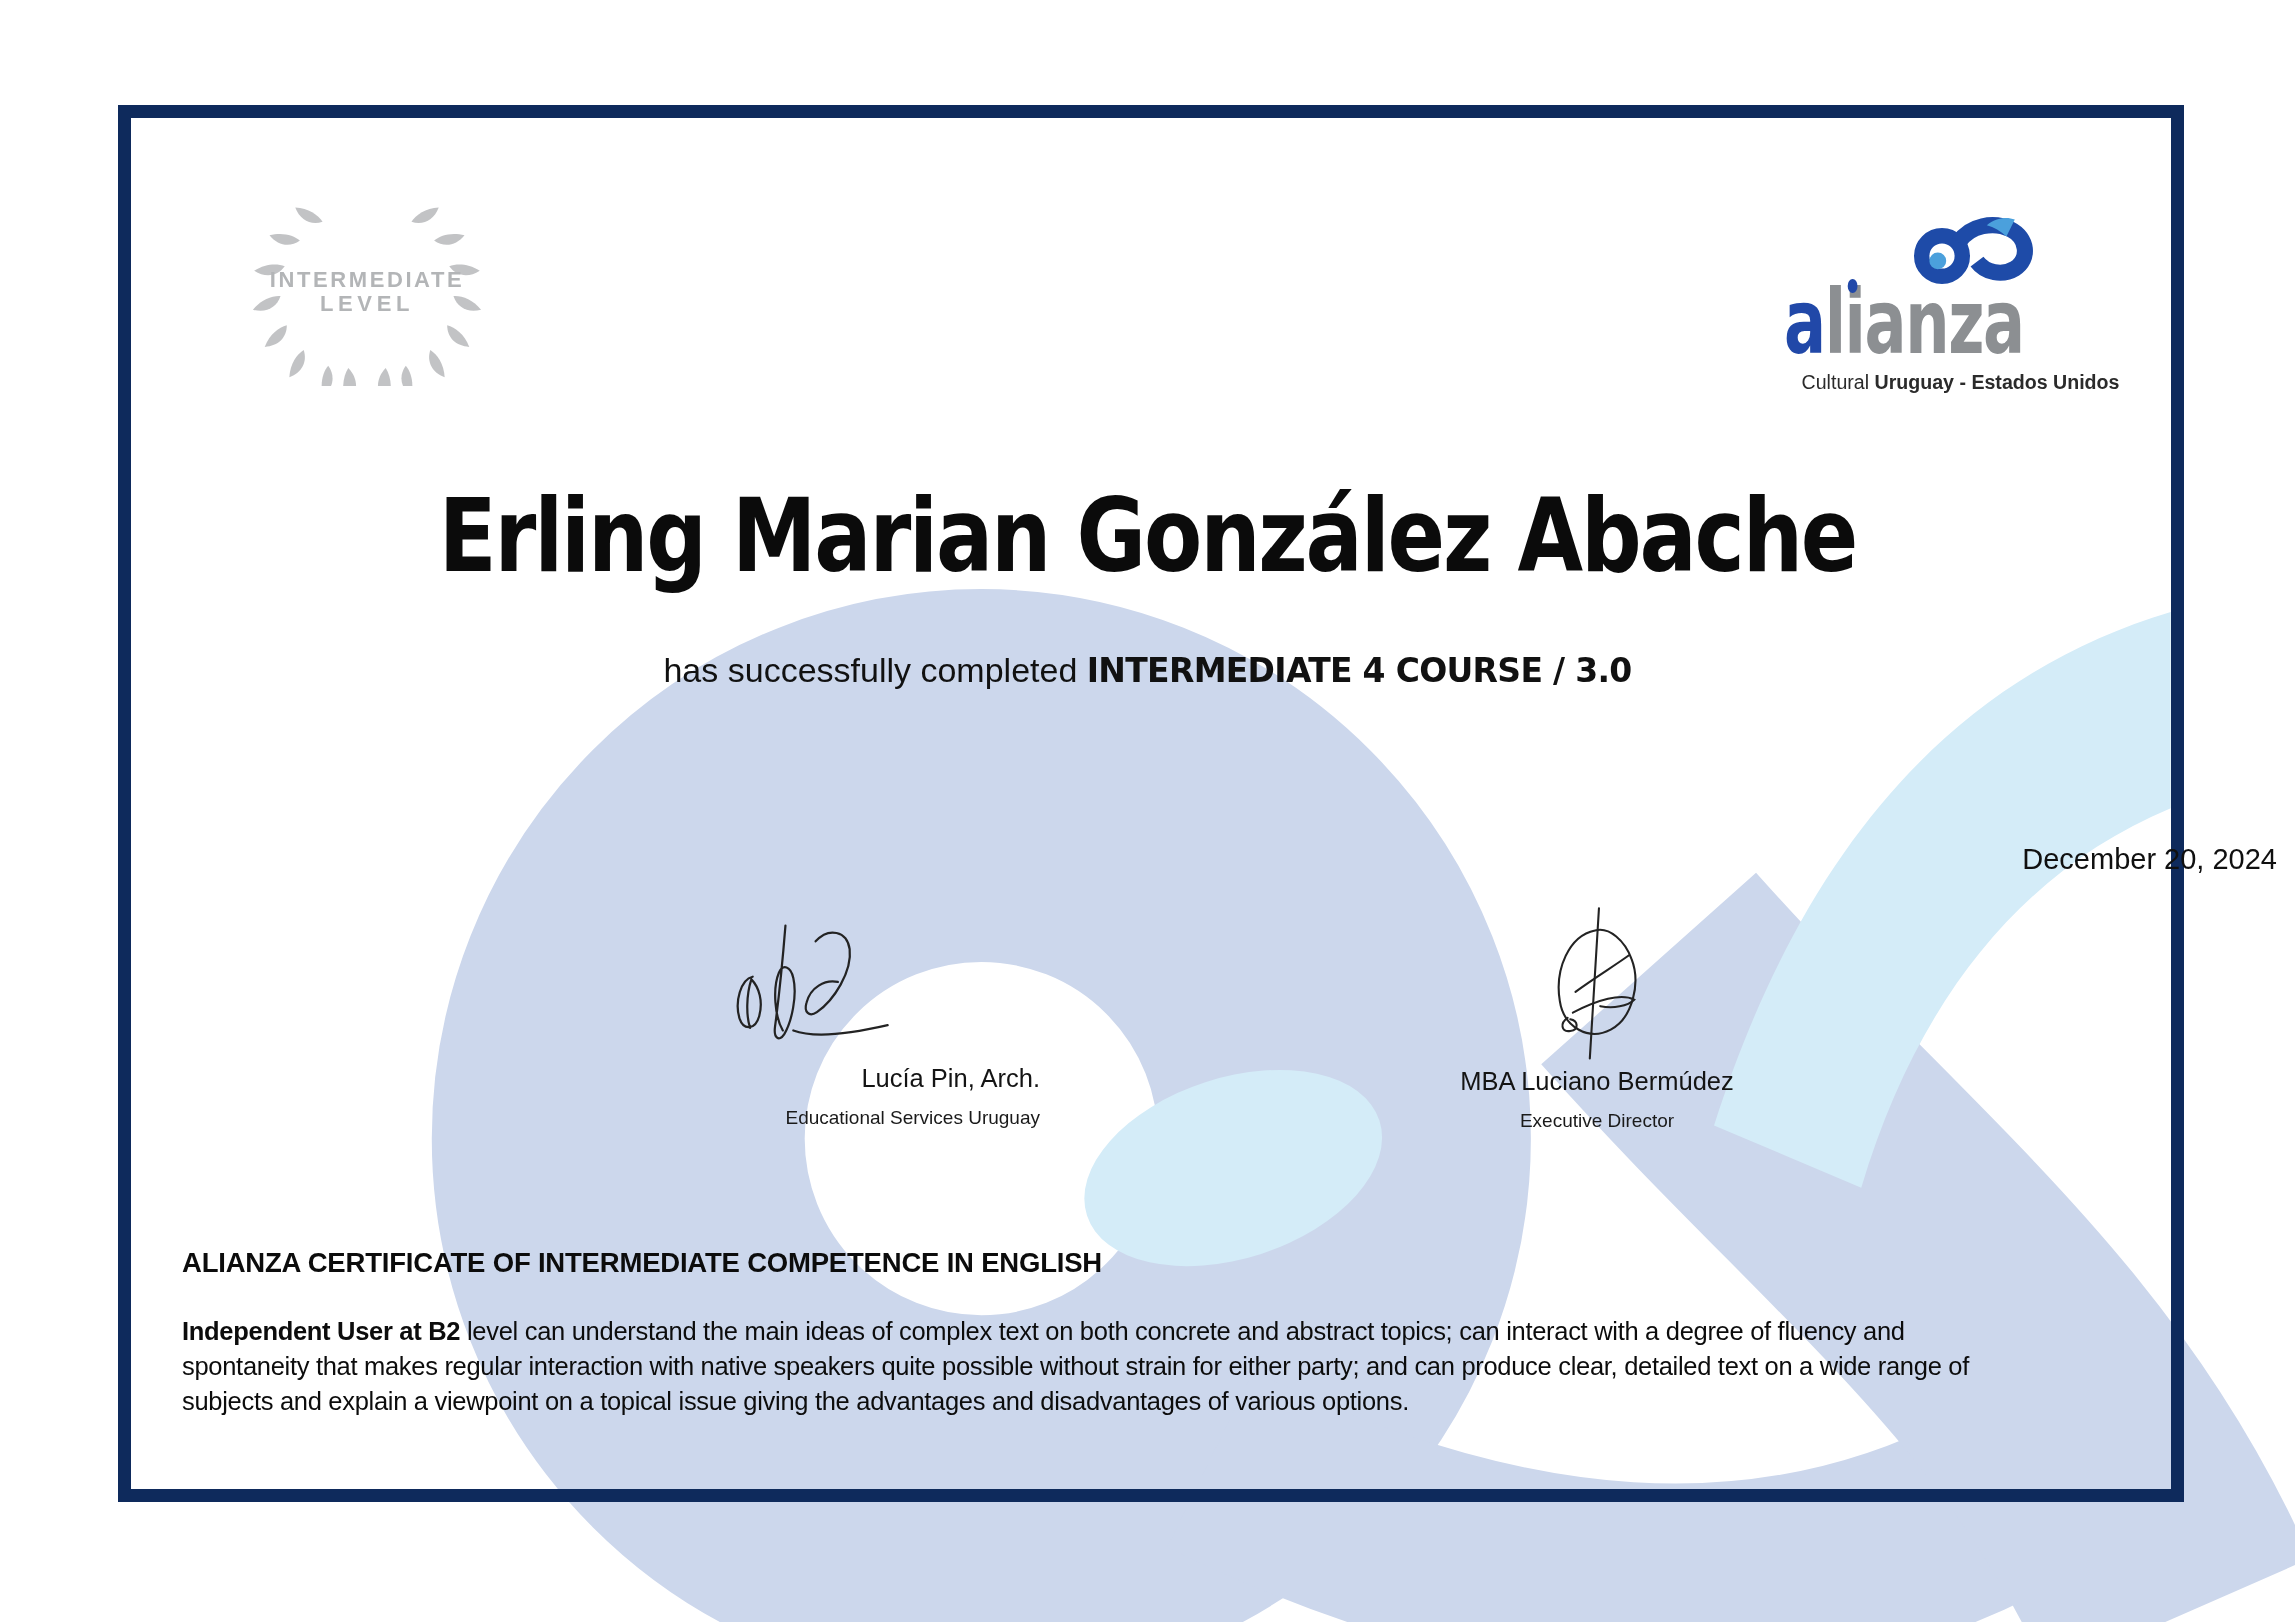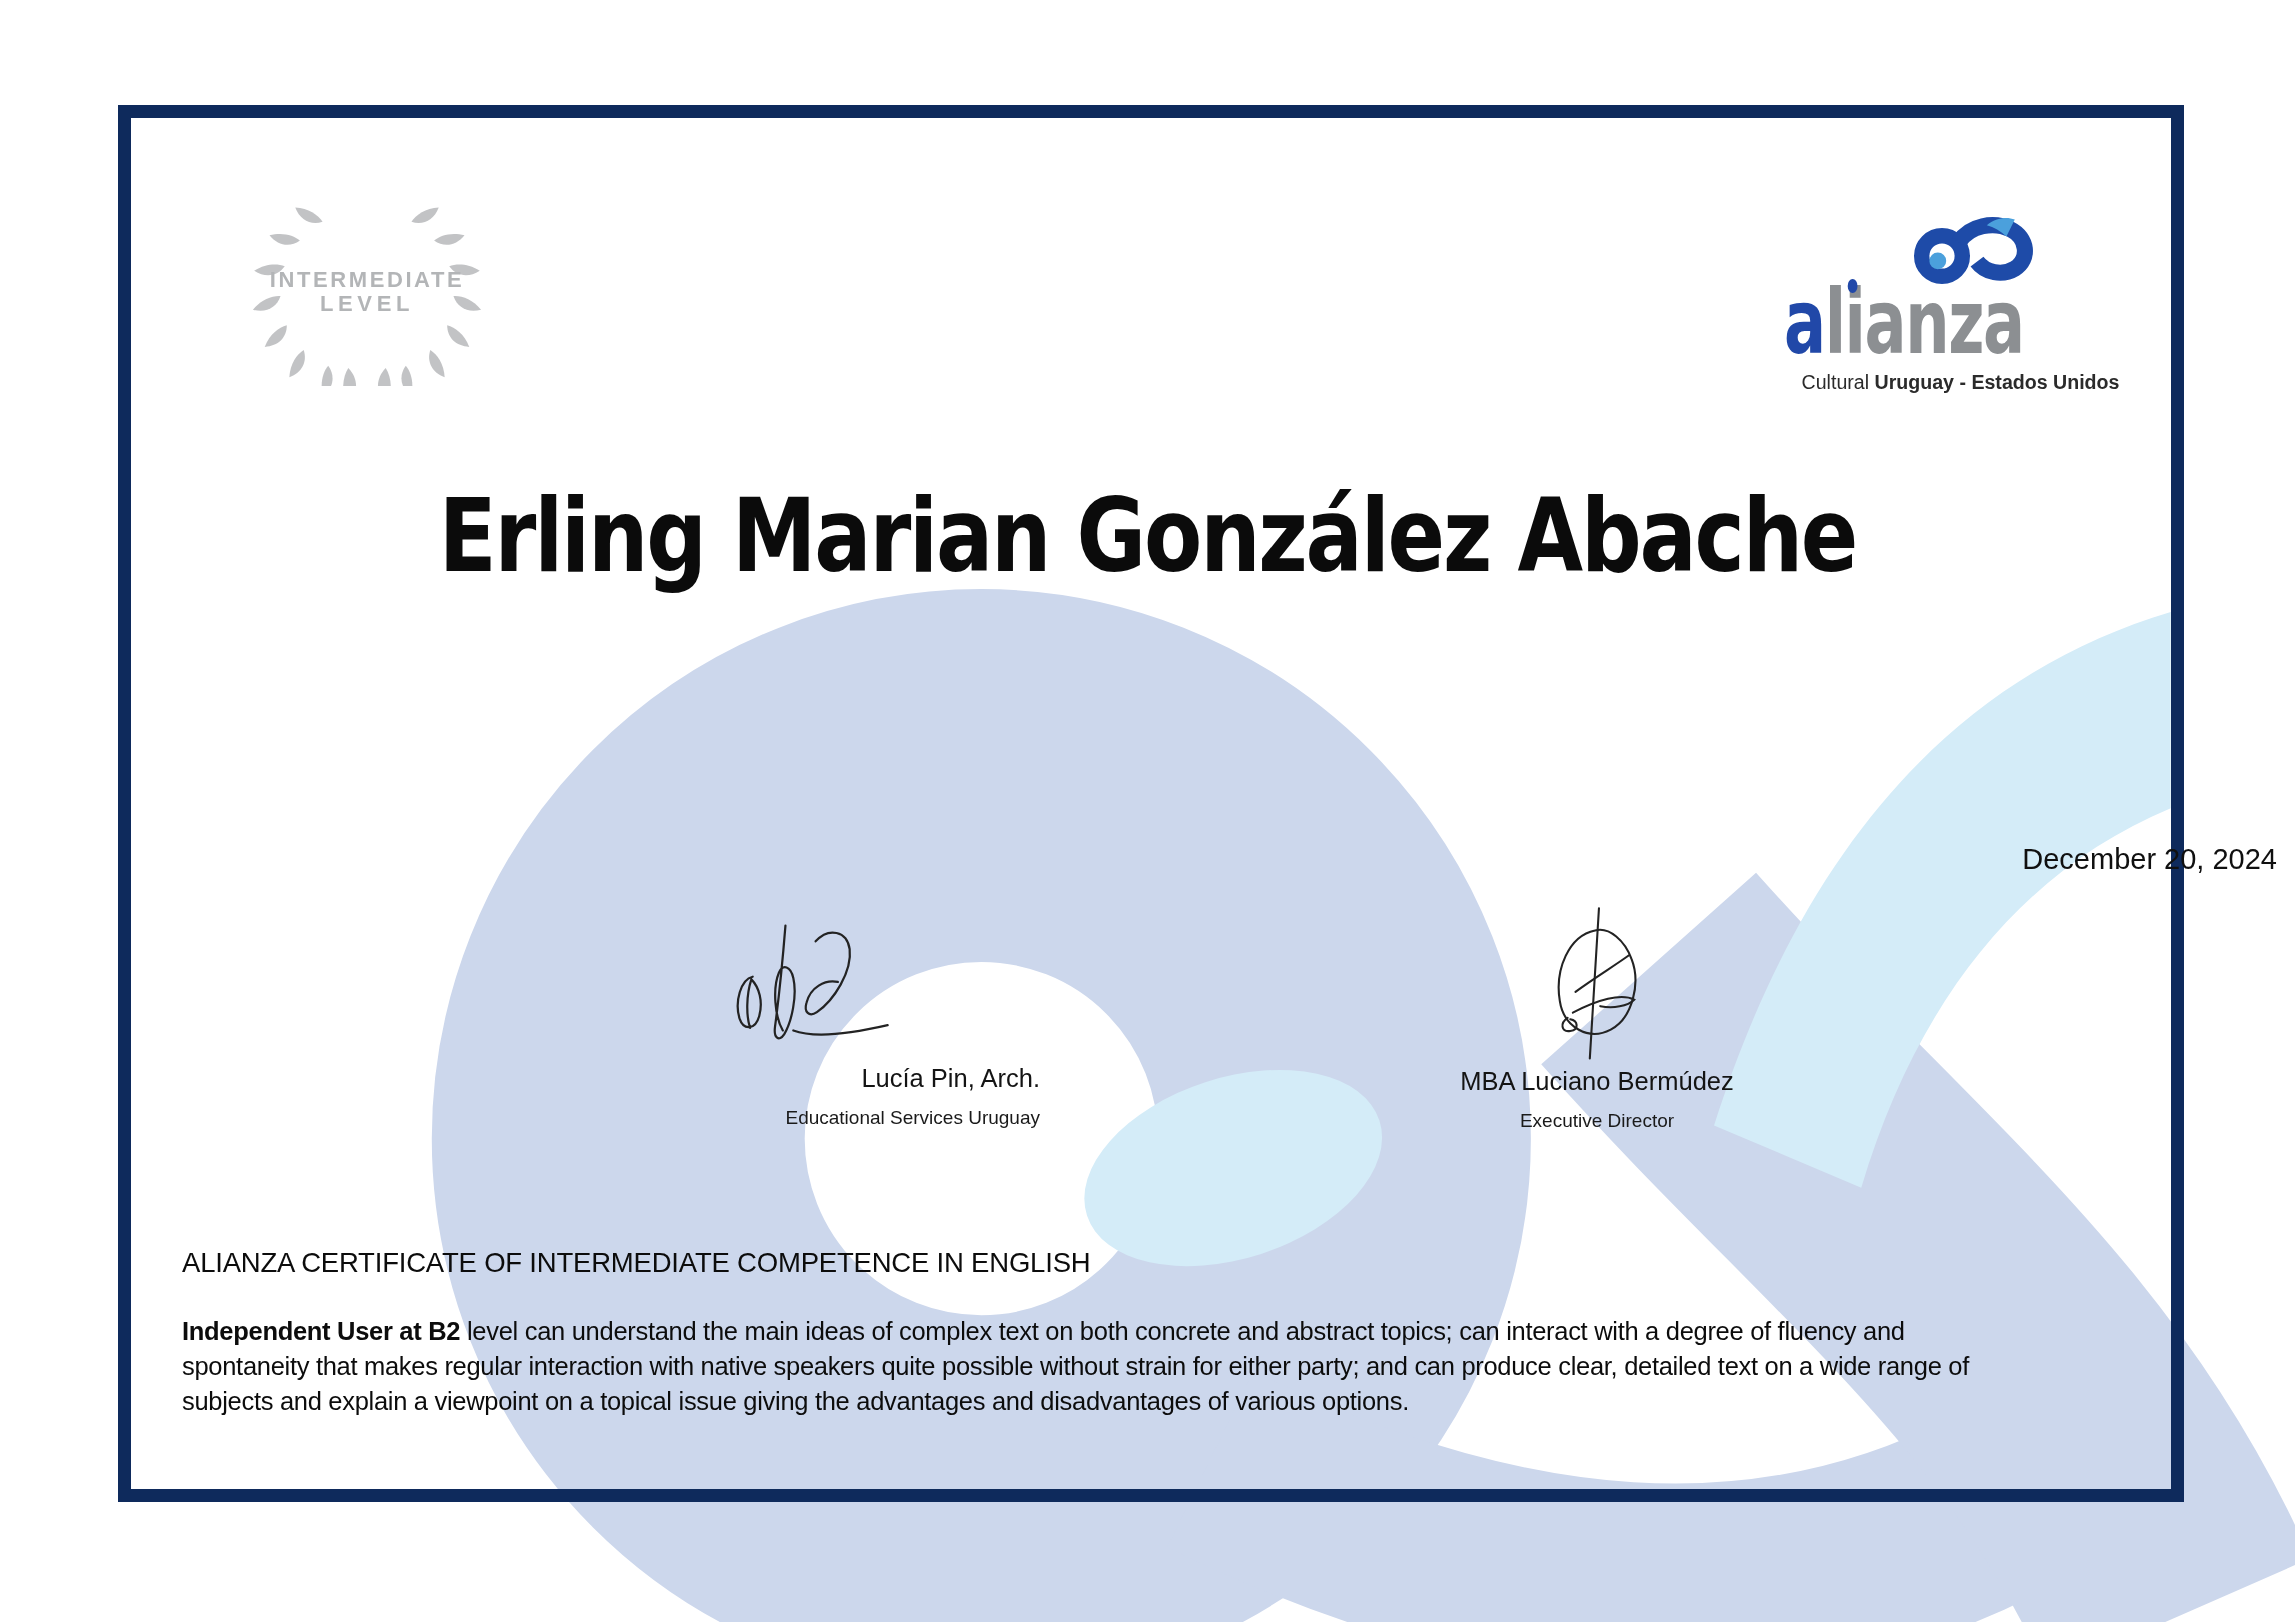--- a/index.html
+++ b/index.html
@@ -74,21 +74,21 @@
   .sig-block{position:absolute;width:458px;text-align:center;}
   .sig-left{left:582px;top:919px;text-align:right;}
   .sig-right{left:1368px;top:903px;}
   .sig-scribble{display:block;margin:0 auto;}
   .sig-name{font-size:25.5px;color:#141414;margin-top:3.9px;}
   .sig-title{font-size:19px;color:#1a1a1a;margin-top:14.4px;}
 
   
   .headline{
     position:absolute;left:182px;top:1247px;width:1989px;
-    font-size:27.5px;font-weight:normal;color:#0c0c0c;letter-spacing:-0.2px;
+    font-size:27.5px;font-weight:bold;color:#0c0c0c;letter-spacing:-0.2px;
     white-space:nowrap;
   }
   .description{
     position:absolute;left:182px;top:1314px;width:2029px;
     font-size:25.5px;line-height:35px;color:#0c0c0c;letter-spacing:-0.3px;
   }
   .description .line{white-space:nowrap;}
   .description .lead{font-weight:bold;}
 </style>
 </head>
@@ -185,20 +185,21 @@
         <circle cx="54" cy="77" r="12" fill="#4ba0dc"></circle>
         <path d="M 84 50 C 100 26 134 20 158 32 C 182 44 186 74 164 88 C 146 99 122 94 110 78" fill="none" stroke="#1e4ba8" stroke-width="23"></path>
         <path d="M 124 26 C 136 16 152 13 164 18 L 152 42 C 144 34 134 29 124 26 Z" fill="#4ba0dc"></path>
       </svg>
       <div class="logo-word"><span class="lw-a">a</span><span>l</span><span class="lw-i">i</span><span>anza</span></div>
       <div class="logo-tagline"><span>Cultural </span><span class="tg-b">Uruguay - Estados Unidos</span></div>
     </div>
 
     <div class="recipient">Erling Marian González Abache</div>
 
+    <div class="completion"><span>has successfully completed </span><span class="course">INTERMEDIATE 4 COURSE / 3.0</span></div>
 
     <div class="date-line">December 20, 2024</div>
 
     <div class="sig-block sig-left">
       <svg class="sig-scribble" width="190" height="141" viewBox="0 0 290 215" aria-hidden="true">
         <g fill="none" stroke="#232323" stroke-width="3.4" stroke-linecap="round">
           <path d="M106 10 C 102 60 96 120 90 165 C 88 181 96 188 104 176 C 116 156 124 116 118 90 C 114 72 102 68 96 82 C 86 106 90 150 102 170"></path>
           <path d="M56 88 C 38 92 28 126 36 152 C 42 170 60 170 66 148 C 72 126 66 104 54 92 C 46 116 46 148 52 166"></path>
           <path d="M152 34 C 172 12 200 18 204 46 C 208 80 180 124 154 142 C 142 150 134 142 138 128 C 144 104 166 92 186 96"></path>
           <path d="M118 170 C 150 182 210 174 262 162"></path>

